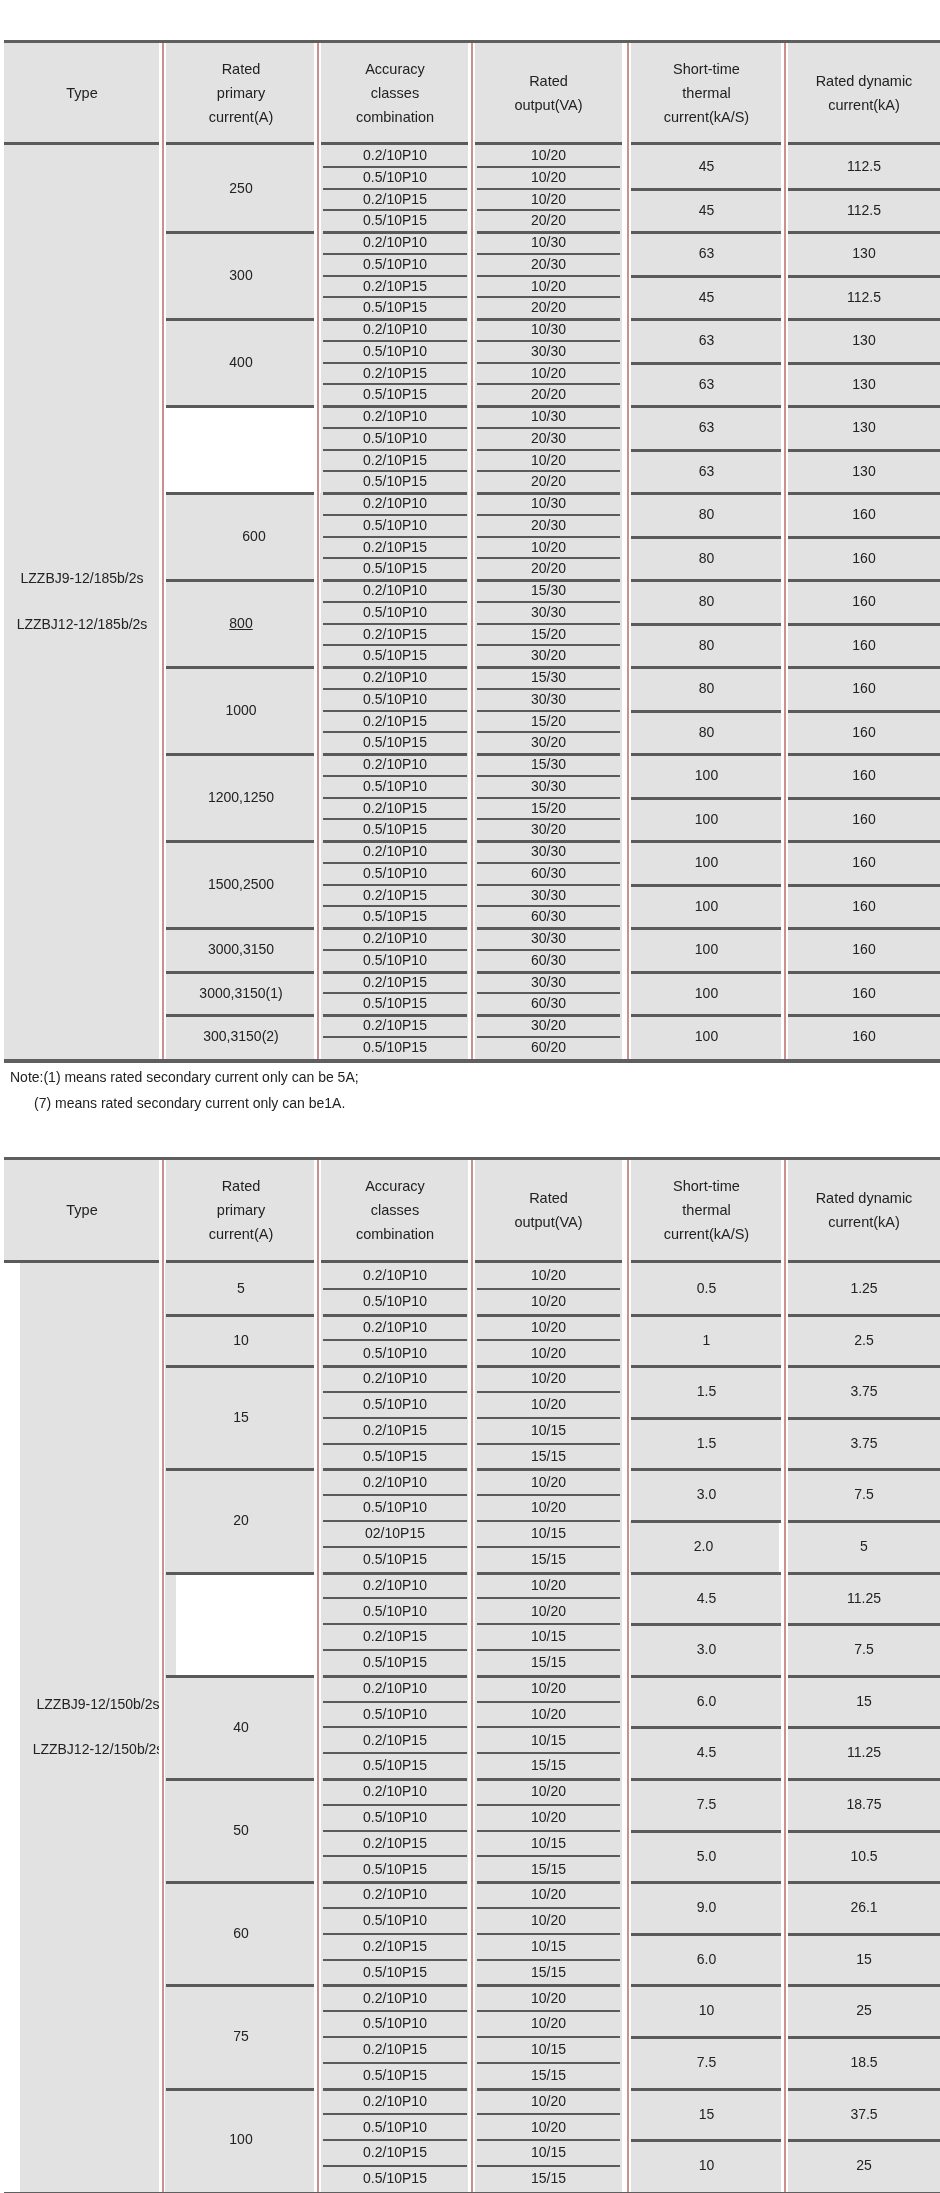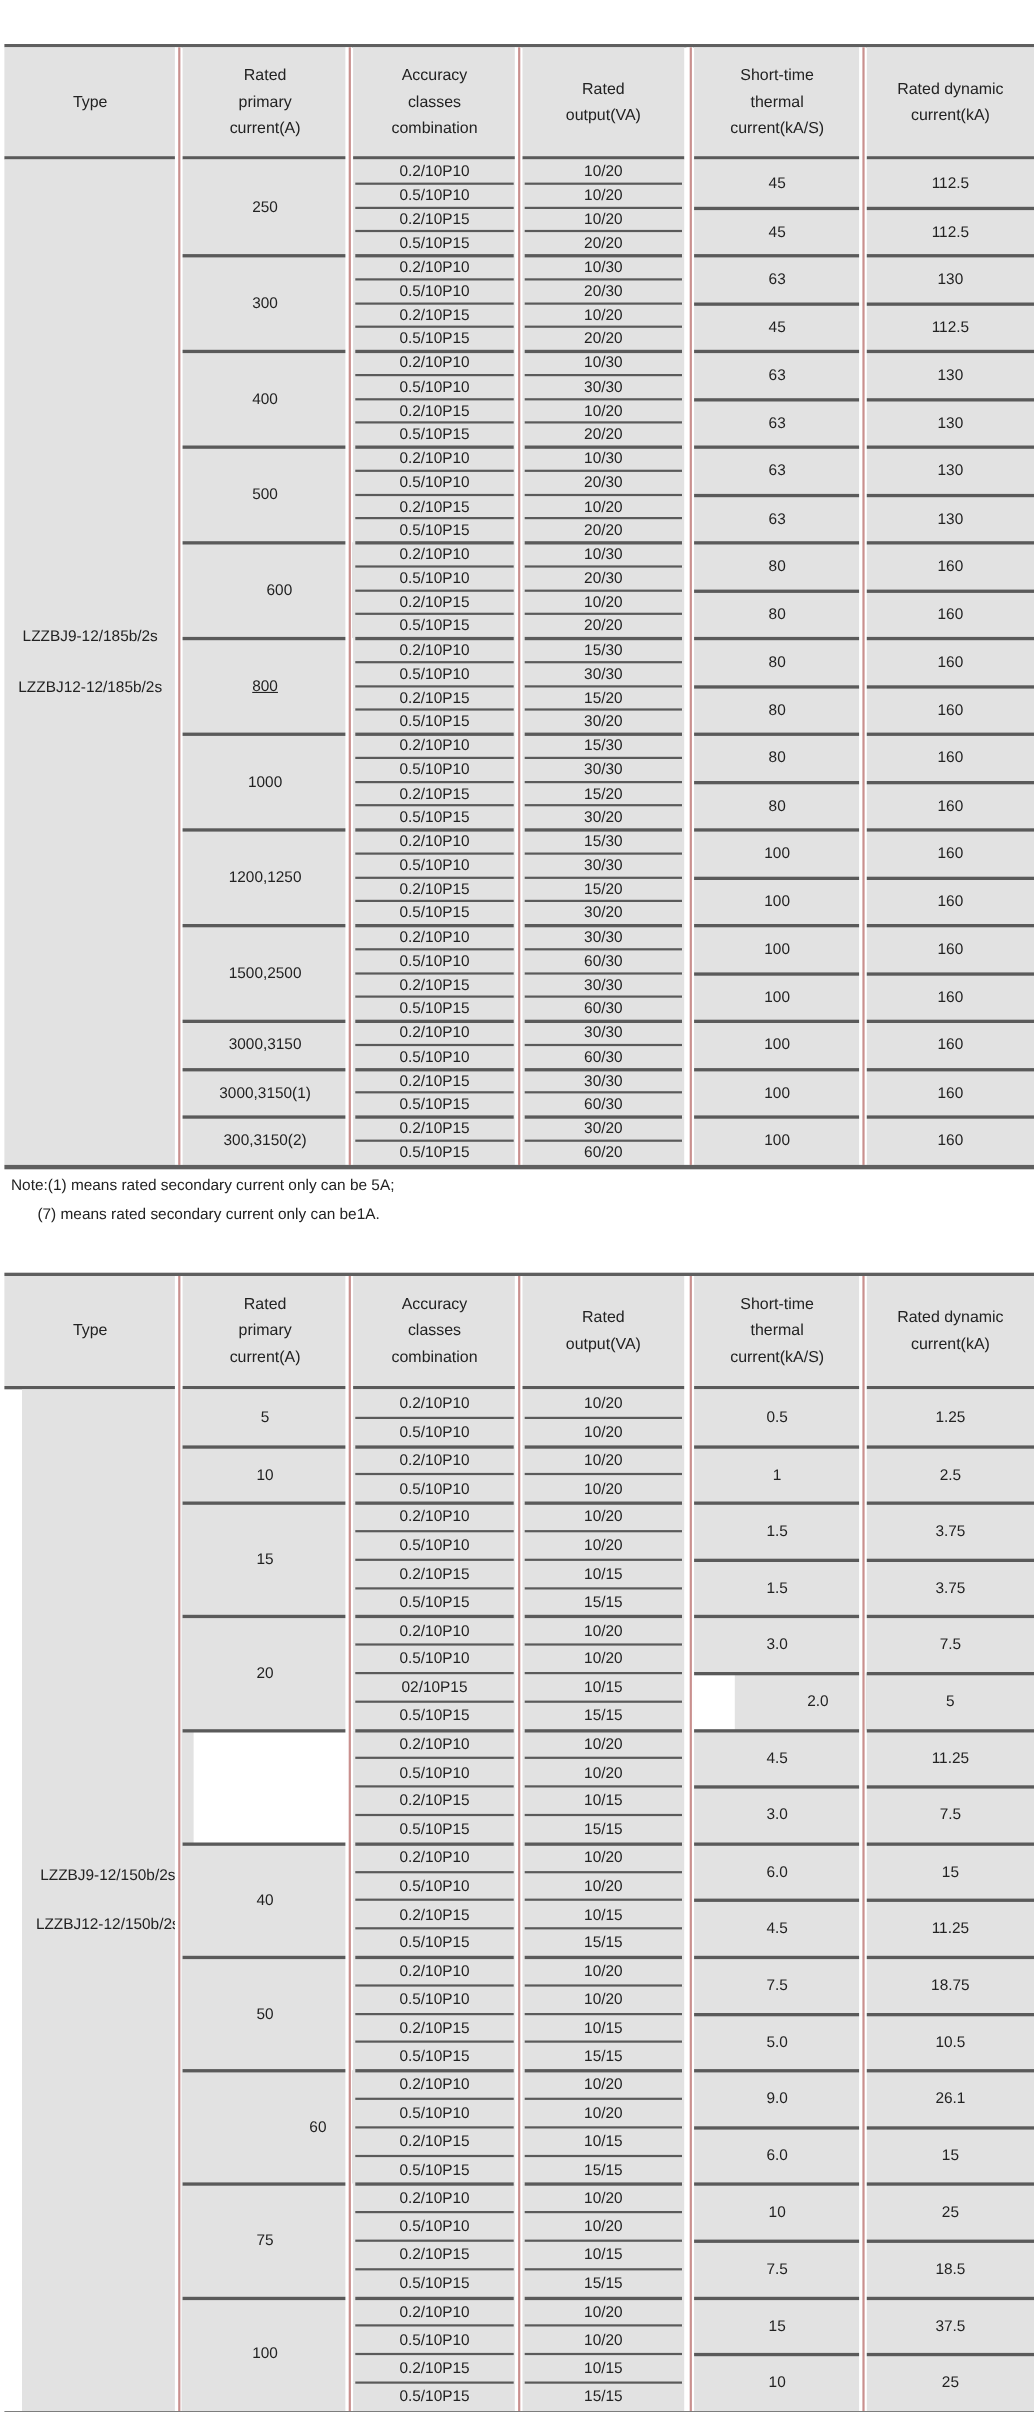--- a/index.html
+++ b/index.html
@@ -190,23 +190,20 @@
     </div>
     <div class="hline" style="left: 784px; width: 152px; top: 278px; height: 3px;"></div>
     <div class="cell" style="left: 627px; width: 151px; top: 322.5px; height: 43.5px;">
       <span>63</span>
     </div>
     <div class="hline" style="left: 627px; width: 151px; top: 321.5px; height: 3px;"></div>
     <div class="cell" style="left: 784px; width: 152px; top: 322.5px; height: 43.5px;">
       <span>130</span>
     </div>
     <div class="hline" style="left: 784px; width: 152px; top: 321.5px; height: 3px;"></div>
-    <div class="cell" style="left: 162px; width: 150px; top: 366px; height: 87px;">
-      <span>500</span>
-    </div>
     <div class="hline" style="left: 162px; width: 150px; top: 365px; height: 3px;"></div>
     <div class="cell sub" style="left: 317px; width: 148px; top: 366px; height: 21.75px;">
       <span>0.2/10P10</span>
     </div>
     <div class="hline" style="left: 319px; width: 144px; top: 365px; height: 3px;"></div>
     <div class="cell sub" style="left: 471px; width: 147px; top: 366px; height: 21.75px;">
       <span>10/30</span>
     </div>
     <div class="hline" style="left: 473px; width: 143px; top: 365px; height: 3px;"></div>
     <div class="cell sub" style="left: 317px; width: 148px; top: 387.75px; height: 21.75px;">
@@ -775,21 +772,21 @@
     </div>
     <div class="hline" style="left: 473px; width: 143px; top: 388.8px; height: 2px;"></div>
     <div class="cell" style="left: 627px; width: 151px; top: 312.4px; height: 51.6px;">
       <span>3.0</span>
     </div>
     <div class="hline" style="left: 627px; width: 151px; top: 311.4px; height: 3px;"></div>
     <div class="cell" style="left: 784px; width: 152px; top: 312.4px; height: 51.6px;">
       <span>7.5</span>
     </div>
     <div class="hline" style="left: 784px; width: 152px; top: 311.4px; height: 3px;"></div>
-    <div class="cell" style="left: 664px; width: 151px; top: 364px; height: 51.6px; justify-content: center;">
+    <div class="cell" style="left: 624px; width: 151px; top: 364px; height: 51.6px; justify-content: center;">
       <span>2.0</span>
     </div>
     <div class="hline" style="left: 627px; width: 151px; top: 363px; height: 3px;"></div>
     <div class="cell" style="left: 784px; width: 152px; top: 364px; height: 51.6px;">
       <span>5</span>
     </div>
     <div class="hline" style="left: 784px; width: 152px; top: 363px; height: 3px;"></div>
     <div class="hline" style="left: 162px; width: 150px; top: 414.6px; height: 3px;"></div>
     <div class="cell sub" style="left: 317px; width: 148px; top: 415.6px; height: 25.8px;">
       <span>0.2/10P10</span>
@@ -936,21 +933,21 @@
     </div>
     <div class="hline" style="left: 784px; width: 152px; top: 621px; height: 3px;"></div>
     <div class="cell" style="left: 627px; width: 151px; top: 673.6px; height: 51.6px;">
       <span>5.0</span>
     </div>
     <div class="hline" style="left: 627px; width: 151px; top: 672.6px; height: 3px;"></div>
     <div class="cell" style="left: 784px; width: 152px; top: 673.6px; height: 51.6px;">
       <span>10.5</span>
     </div>
     <div class="hline" style="left: 784px; width: 152px; top: 672.6px; height: 3px;"></div>
-    <div class="cell" style="left: 162px; width: 150px; top: 725.2px; height: 103.2px; padding-left: 48px;">
+    <div class="cell" style="left: 162px; width: 150px; top: 725.2px; height: 103.2px;">
       <span>60</span>
     </div>
     <div class="hline" style="left: 162px; width: 150px; top: 724.2px; height: 3px;"></div>
     <div class="cell sub" style="left: 317px; width: 148px; top: 725.2px; height: 25.8px;">
       <span>0.2/10P10</span>
     </div>
     <div class="hline" style="left: 319px; width: 144px; top: 724.2px; height: 3px;"></div>
     <div class="cell sub" style="left: 471px; width: 147px; top: 725.2px; height: 25.8px;">
       <span>10/20</span>
     </div>

